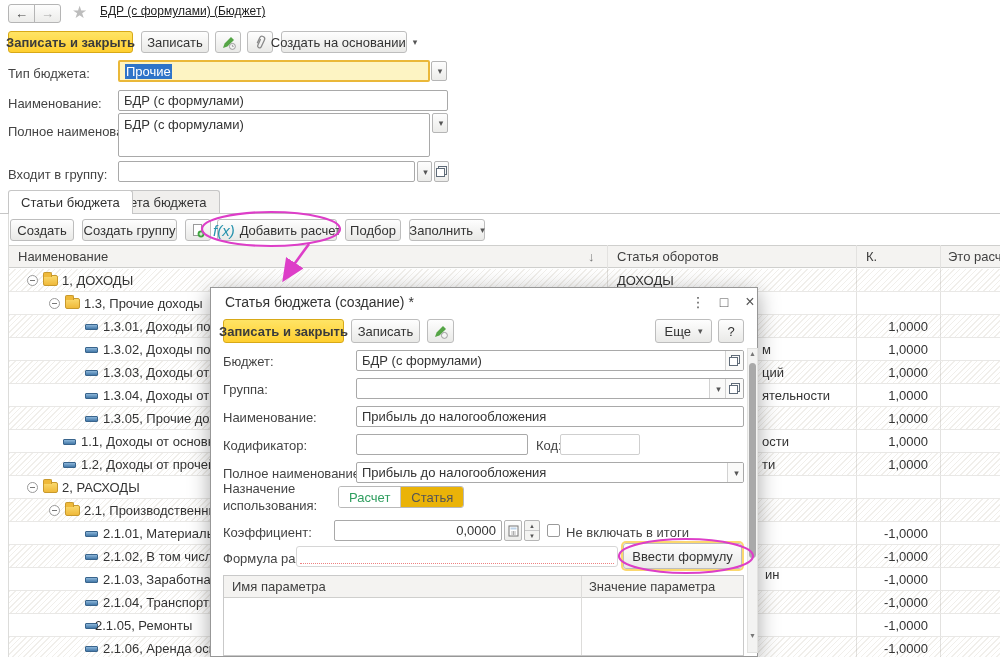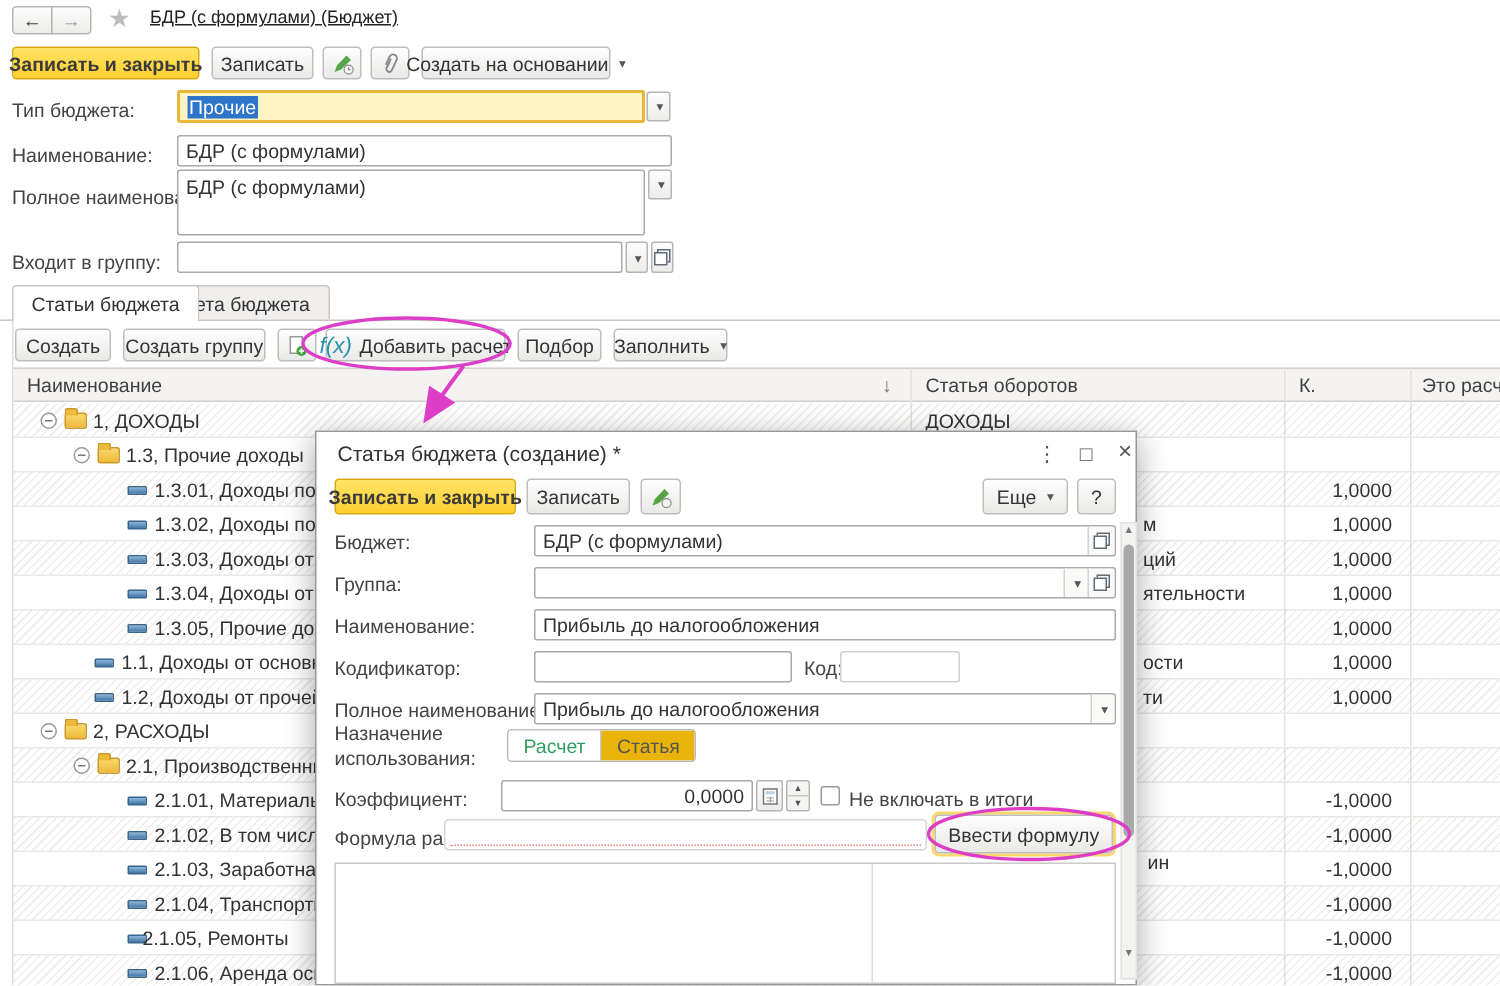--- a/index.html
+++ b/index.html
@@ -405,20 +405,24 @@
 
   <span class="lbl" style="left:12px;top:263px;">Формула расчета:</span>
   <div class="inp formula" style="left:85px;top:258px;width:322px;height:21px;">
     <span></span>
   </div>
   <div class="btn glow" style="left:412px;top:255px;width:119px;height:26px;">
     <span>Ввести формулу</span>
   </div>
 
   <div class="ptable">
+    <div class="pthead">
+      <span class="hcell" style="left:8px;">Имя параметра</span>
+      <span class="hcell" style="left:365px;">Значение параметра</span>
+    </div>
     <div class="ptdiv"></div>
   </div>
 
   <div class="dscroll">
     <span class="sarr" style="top:1px;">▲</span>
     <div class="dthumb" style="top:14px;height:195px;"></div>
     <span class="sarr" style="top:283px;">▼</span>
   </div>
 </div>
 

